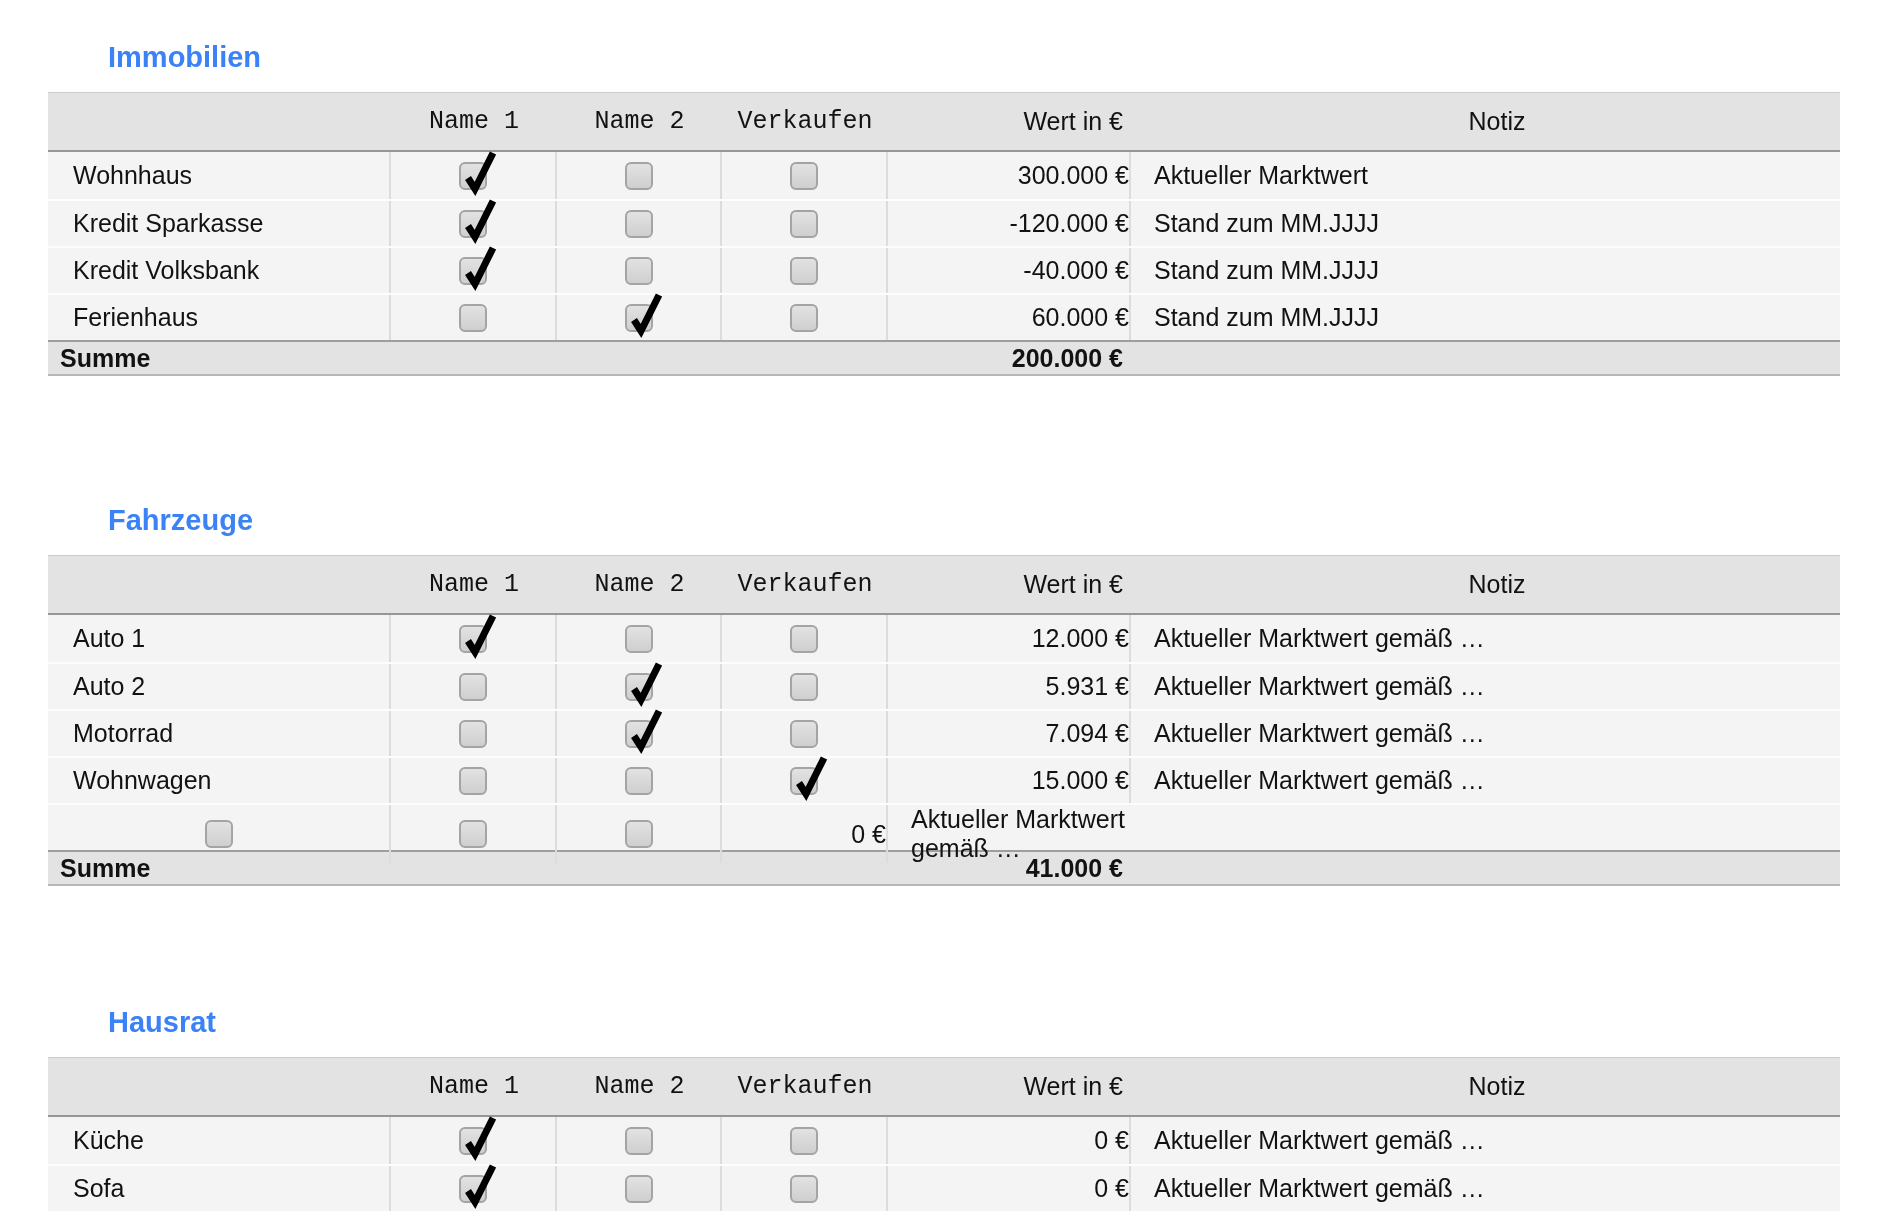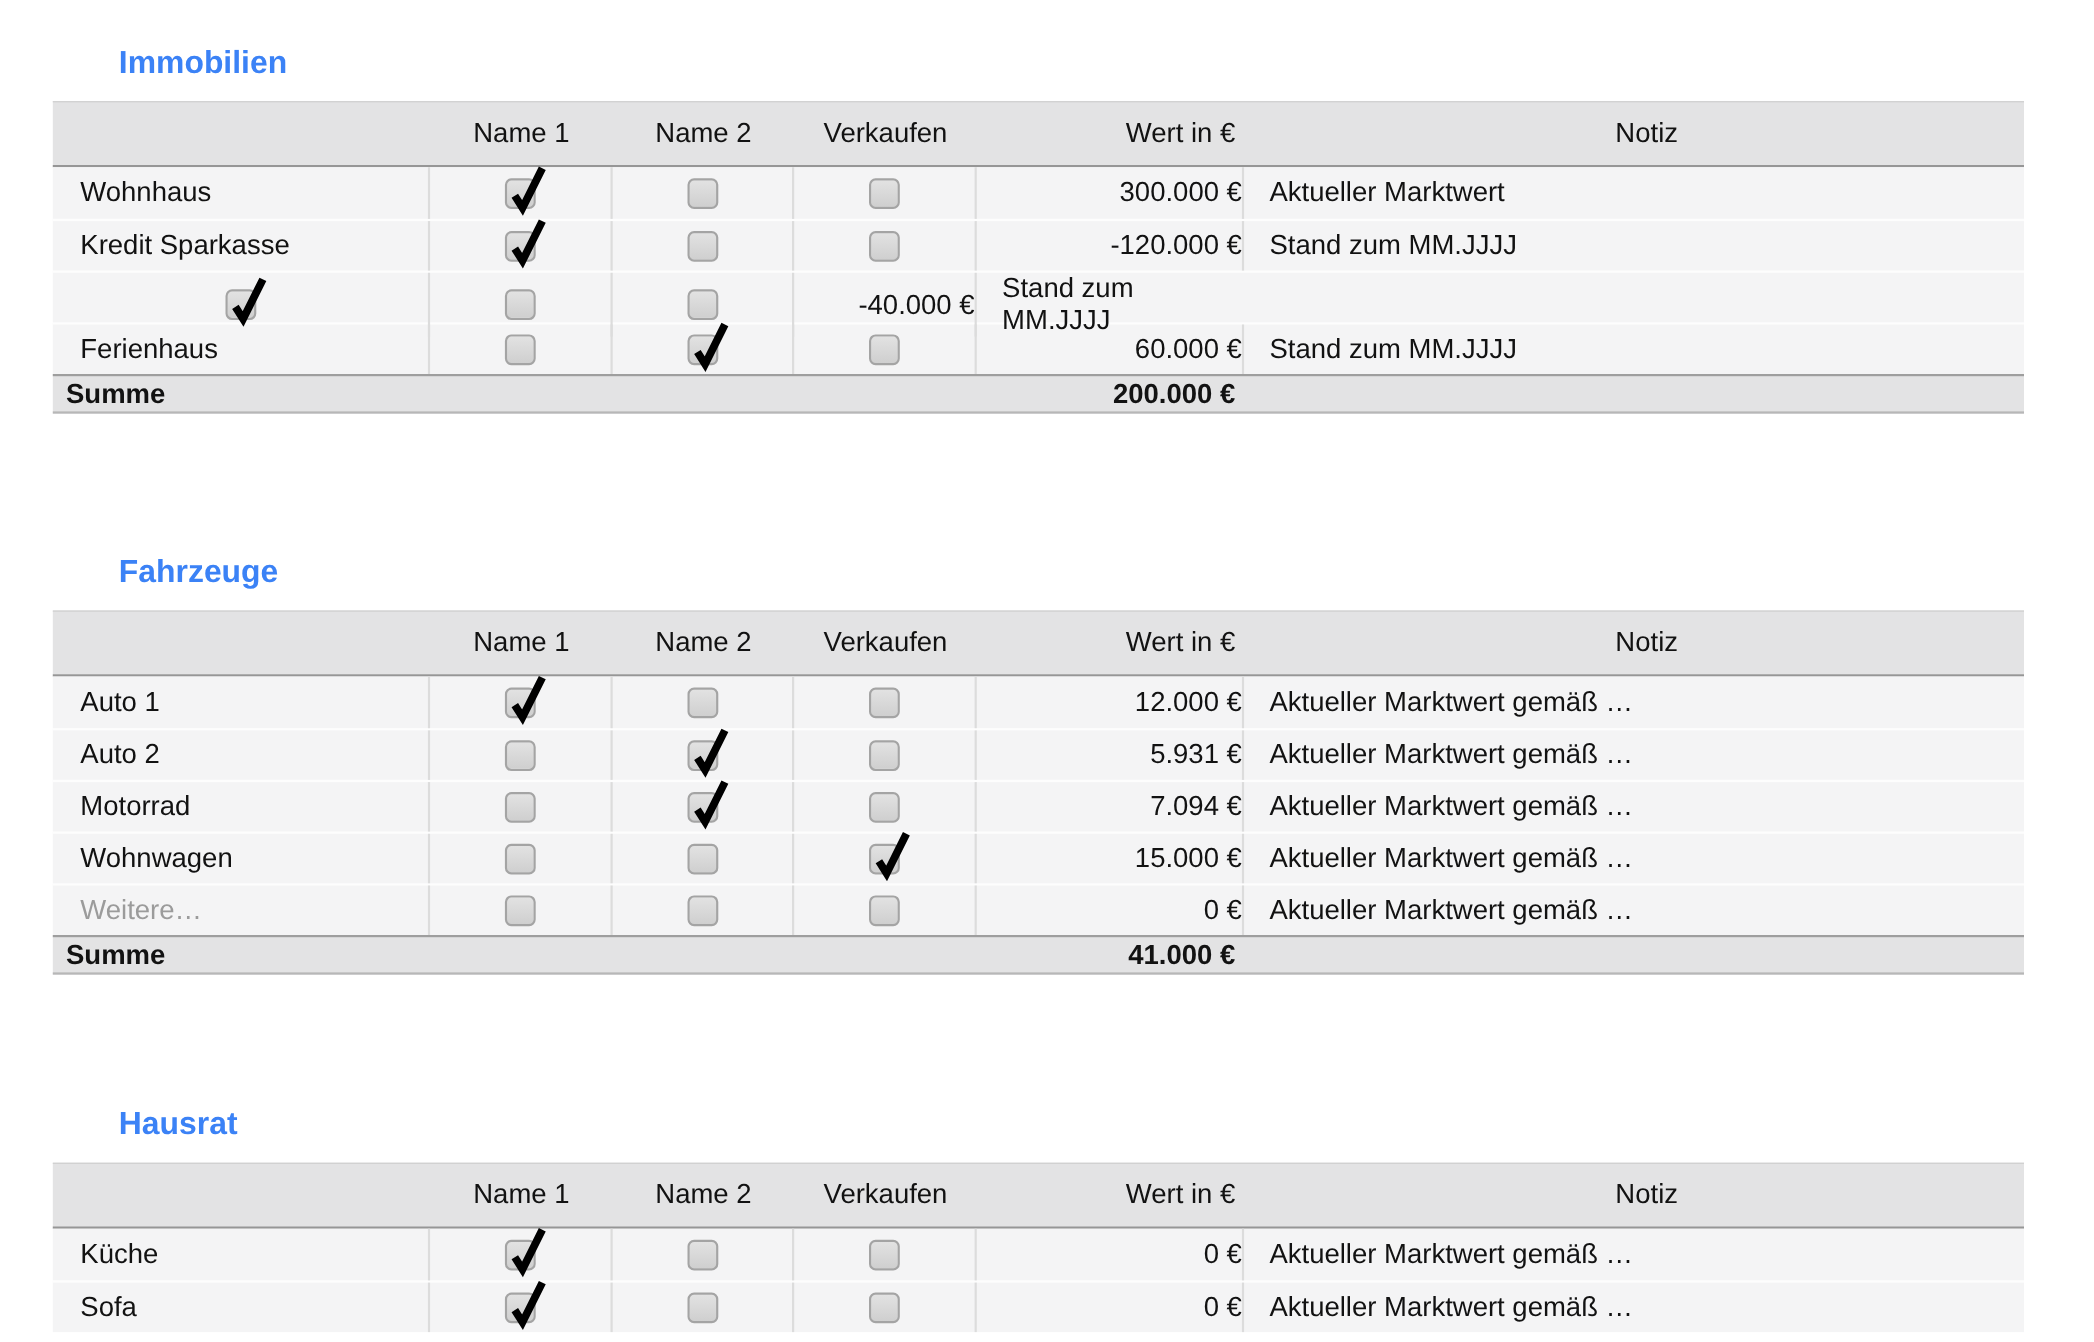--- a/index.html
+++ b/index.html
@@ -44,21 +44,21 @@
   
   .tbody .tr { height:47px; background:var(--row-bg, #f4f4f5); }
   .tbody .tr + .tr { border-top:2px solid var(--row-separator, #ffffff); }
   .tbody .td { border-right:2px solid var(--grid-line, #dcdcdc); }
   .tbody .td:last-child { border-right:none; }
 
   .c-label { padding-left:25px; }
   .c-wert { justify-content:flex-end; padding-right:0;
             font-variant-numeric: tabular-nums; }
   .c-notiz { padding-left:23px; }
-  .c-chk { justify-content:center; }
+  .c-chk { justify-content:center;font-family:Liberation Mono, monospace; }
   .placeholder { color: var(--placeholder-text, #9b9b9b); }
 
   
   .tfoot {
     height:36px;
     background:var(--sum-bg, #e3e3e4);
     border-top:2px solid var(--sum-border-top, #9e9e9e);
     border-bottom:2px solid var(--sum-border-bottom, #b7b7b7);
   }
   .tfoot .td { font-weight:700; }
@@ -147,20 +147,21 @@
     <div class="td c-chk">
       <span class="checkbox">
         
       </span>
     </div>
     <div class="td c-wert">-120.000 €</div>
     <div class="td c-notiz">Stand zum MM.JJJJ</div>
   </div>
 
   <div class="tr">
+    <div class="td c-label">Kredit Volksbank</div>
     <div class="td c-chk">
       <span class="checkbox checked">
         <svg class="check" viewBox="0 0 40 46" xmlns="http://www.w3.org/2000/svg">
                   <polyline points="10,30 17,41 35,5"></polyline>
                 </svg>
       </span>
     </div>
     <div class="td c-chk">
       <span class="checkbox">
         
@@ -307,21 +308,20 @@
         <svg class="check" viewBox="0 0 40 46" xmlns="http://www.w3.org/2000/svg">
                   <polyline points="10,30 17,41 35,5"></polyline>
                 </svg>
       </span>
     </div>
     <div class="td c-wert">15.000 €</div>
     <div class="td c-notiz">Aktueller Marktwert gemäß …</div>
   </div>
 
   <div class="tr">
-    <div class="td c-label placeholder">Weitere…</div>
     <div class="td c-chk">
       <span class="checkbox">
         
       </span>
     </div>
     <div class="td c-chk">
       <span class="checkbox">
         
       </span>
     </div>

